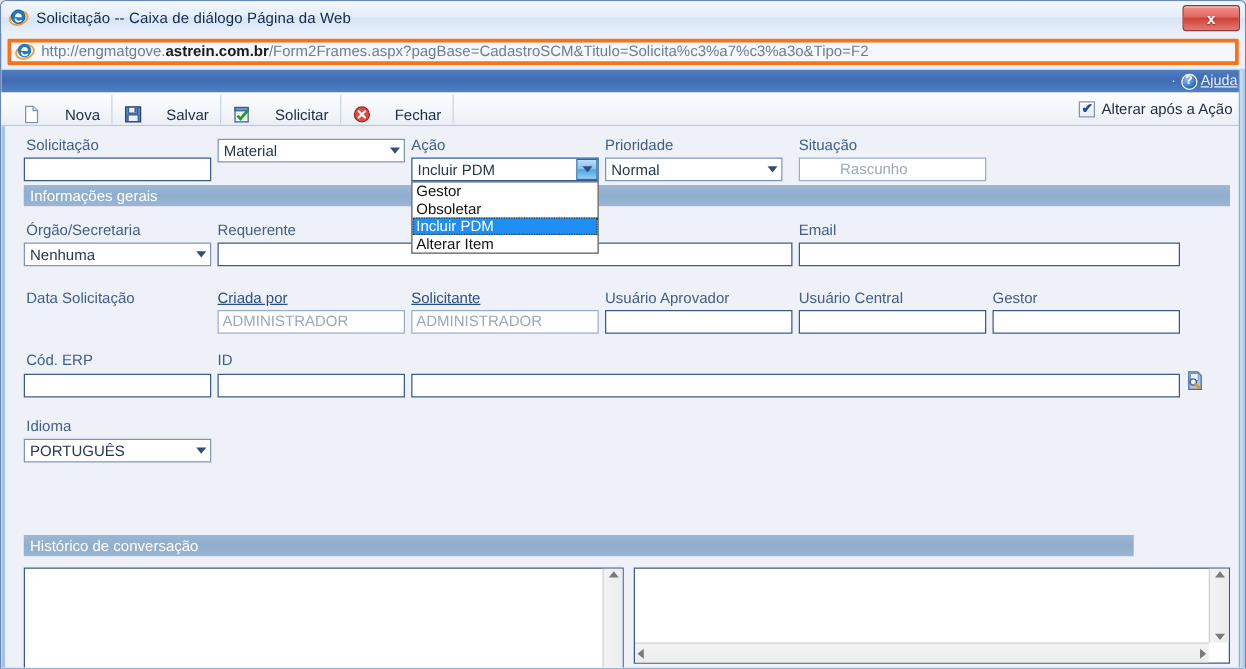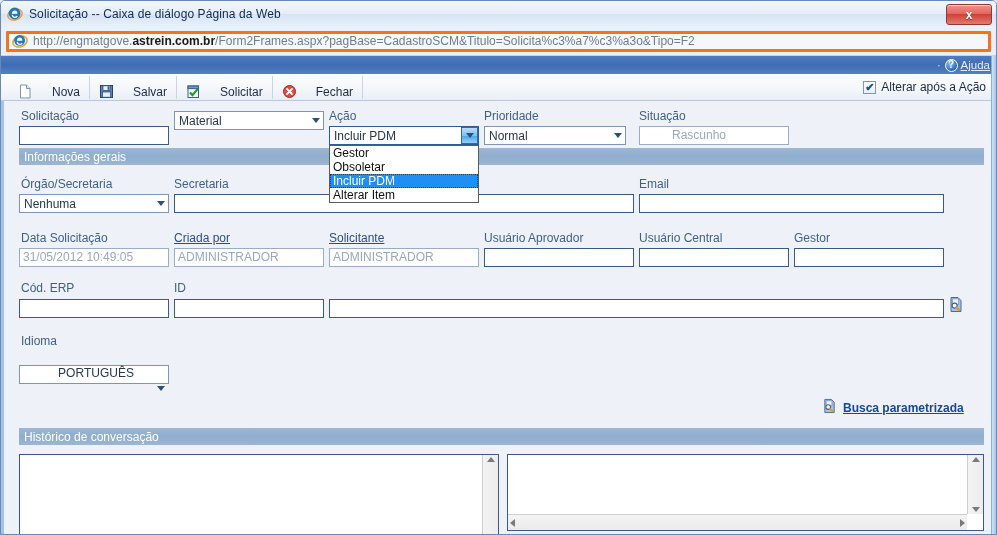--- a/index.html
+++ b/index.html
@@ -395,40 +395,39 @@
         <span class="arrow">
             <i class="caret"></i>
           </span>
       </div>
 
       <div class="fld readonly ph" style="left:635px; top:25px; width:150px;padding-left:32px;">Rascunho</div>
 
       <div class="section" style="left:15px; top:47px; width:965px;">Informações gerais</div>
 
       <span class="lbl" style="left:17px; top:76px;">Órgão/Secretaria</span>
-      <span class="lbl" style="left:170px; top:76px;">Secretaria</span>
+      <span class="lbl" style="left:170px; top:76px;">Requerente</span>
       <span class="lbl" style="left:635px; top:76px;text-align:center;">Email</span>
 
       <div class="sel" style="left:15px; top:93px; width:150px;">
         <span>Nenhuma</span>
         <span class="arrow">
             <i class="caret"></i>
           </span>
       </div>
       <div class="fld" style="left:170px; top:93px; width:460px;"></div>
       <div class="fld" style="left:635px; top:93px; width:305px;"></div>
 
       <span class="lbl" style="left:17px; top:130px;">Data Solicitação</span>
       <span class="lbl link" style="left:170px; top:130px;">Criada por</span>
       <span class="lbl link" style="left:325px; top:130px;">Solicitante</span>
       <span class="lbl" style="left:480px; top:130px;">Usuário Aprovador</span>
       <span class="lbl" style="left:635px; top:130px;">Usuário Central</span>
       <span class="lbl" style="left:790px; top:130px;">Gestor</span>
 
-      <div class="fld readonly" style="left:15px; top:147px; width:150px;">31/05/2012 10:49:05</div>
       <div class="fld readonly" style="left:170px; top:147px; width:150px;">ADMINISTRADOR</div>
       <div class="fld readonly" style="left:325px; top:147px; width:150px;">ADMINISTRADOR</div>
       <div class="fld" style="left:480px; top:147px; width:150px;"></div>
       <div class="fld" style="left:635px; top:147px; width:150px;"></div>
       <div class="fld" style="left:790px; top:147px; width:150px;"></div>
 
       <span class="lbl" style="left:17px; top:180px;">Cód. ERP</span>
       <span class="lbl" style="left:170px; top:180px;">ID</span>
 
       <div class="fld" style="left:15px; top:198px; width:150px;"></div>
@@ -437,40 +436,29 @@
       <span style="position:absolute; left:944px; top:195px;">
         <svg width="16" height="17" viewBox="0 0 16 17">
           <path d="M3 1.5h7l3 3V15.5H3z" fill="#aebfe0" stroke="#4a6a9c"></path>
           <path d="M4.4 2.8h6.2v5.6H4.4z" fill="#e9f0fb" stroke="#6d88b4" stroke-width="0.7"></path>
           <circle cx="6.6" cy="9.6" r="2.5" fill="#f3f7fd" stroke="#44608f" stroke-width="1.1"></circle>
           <path d="M8.3 11.3l3 3" stroke="#d99a22" stroke-width="2" stroke-linecap="round"></path>
         </svg>
       </span>
 
       <span class="lbl" style="left:17px; top:233px;">Idioma</span>
-      <div class="sel" style="left:15px; top:264px; width:150px;flex-direction:column;">
+      <div class="sel" style="left:15px; top:250px; width:150px;">
         <span>PORTUGUÊS</span>
         <span class="arrow">
             <i class="caret"></i>
           </span>
       </div>
 
-      <div class="linkrow" style="left:818px; top:297px;">
-        <span>
-          <svg width="15" height="16" viewBox="0 0 16 17">
-            <path d="M3 1.5h7l3 3V15.5H3z" fill="#aebfe0" stroke="#4a6a9c"></path>
-            <path d="M4.4 2.8h6.2v5.6H4.4z" fill="#e9f0fb" stroke="#6d88b4" stroke-width="0.7"></path>
-            <circle cx="6.6" cy="9.6" r="2.5" fill="#f3f7fd" stroke="#44608f" stroke-width="1.1"></circle>
-            <path d="M8.3 11.3l3 3" stroke="#d99a22" stroke-width="2" stroke-linecap="round"></path>
-          </svg>
-        </span>
-        <a>Busca parametrizada</a>
-      </div>
-
-      <div class="section" style="left:15px; top:327px; width:965px;text-align:center;">Histórico de conversação</div>
+
+      <div class="section" style="left:15px; top:327px; width:888px;text-align:center;">Histórico de conversação</div>
 
       <div class="ta" style="left:15px; top:353px; width:480px; height:162px;">
         <div class="sbv">
           <i class="tri-up"></i>
 
         </div>
       </div>
 
       <div class="ta" style="left:503px; top:353px; width:477px; height:77px;">
         <div class="sbv" style="bottom:16px;">

